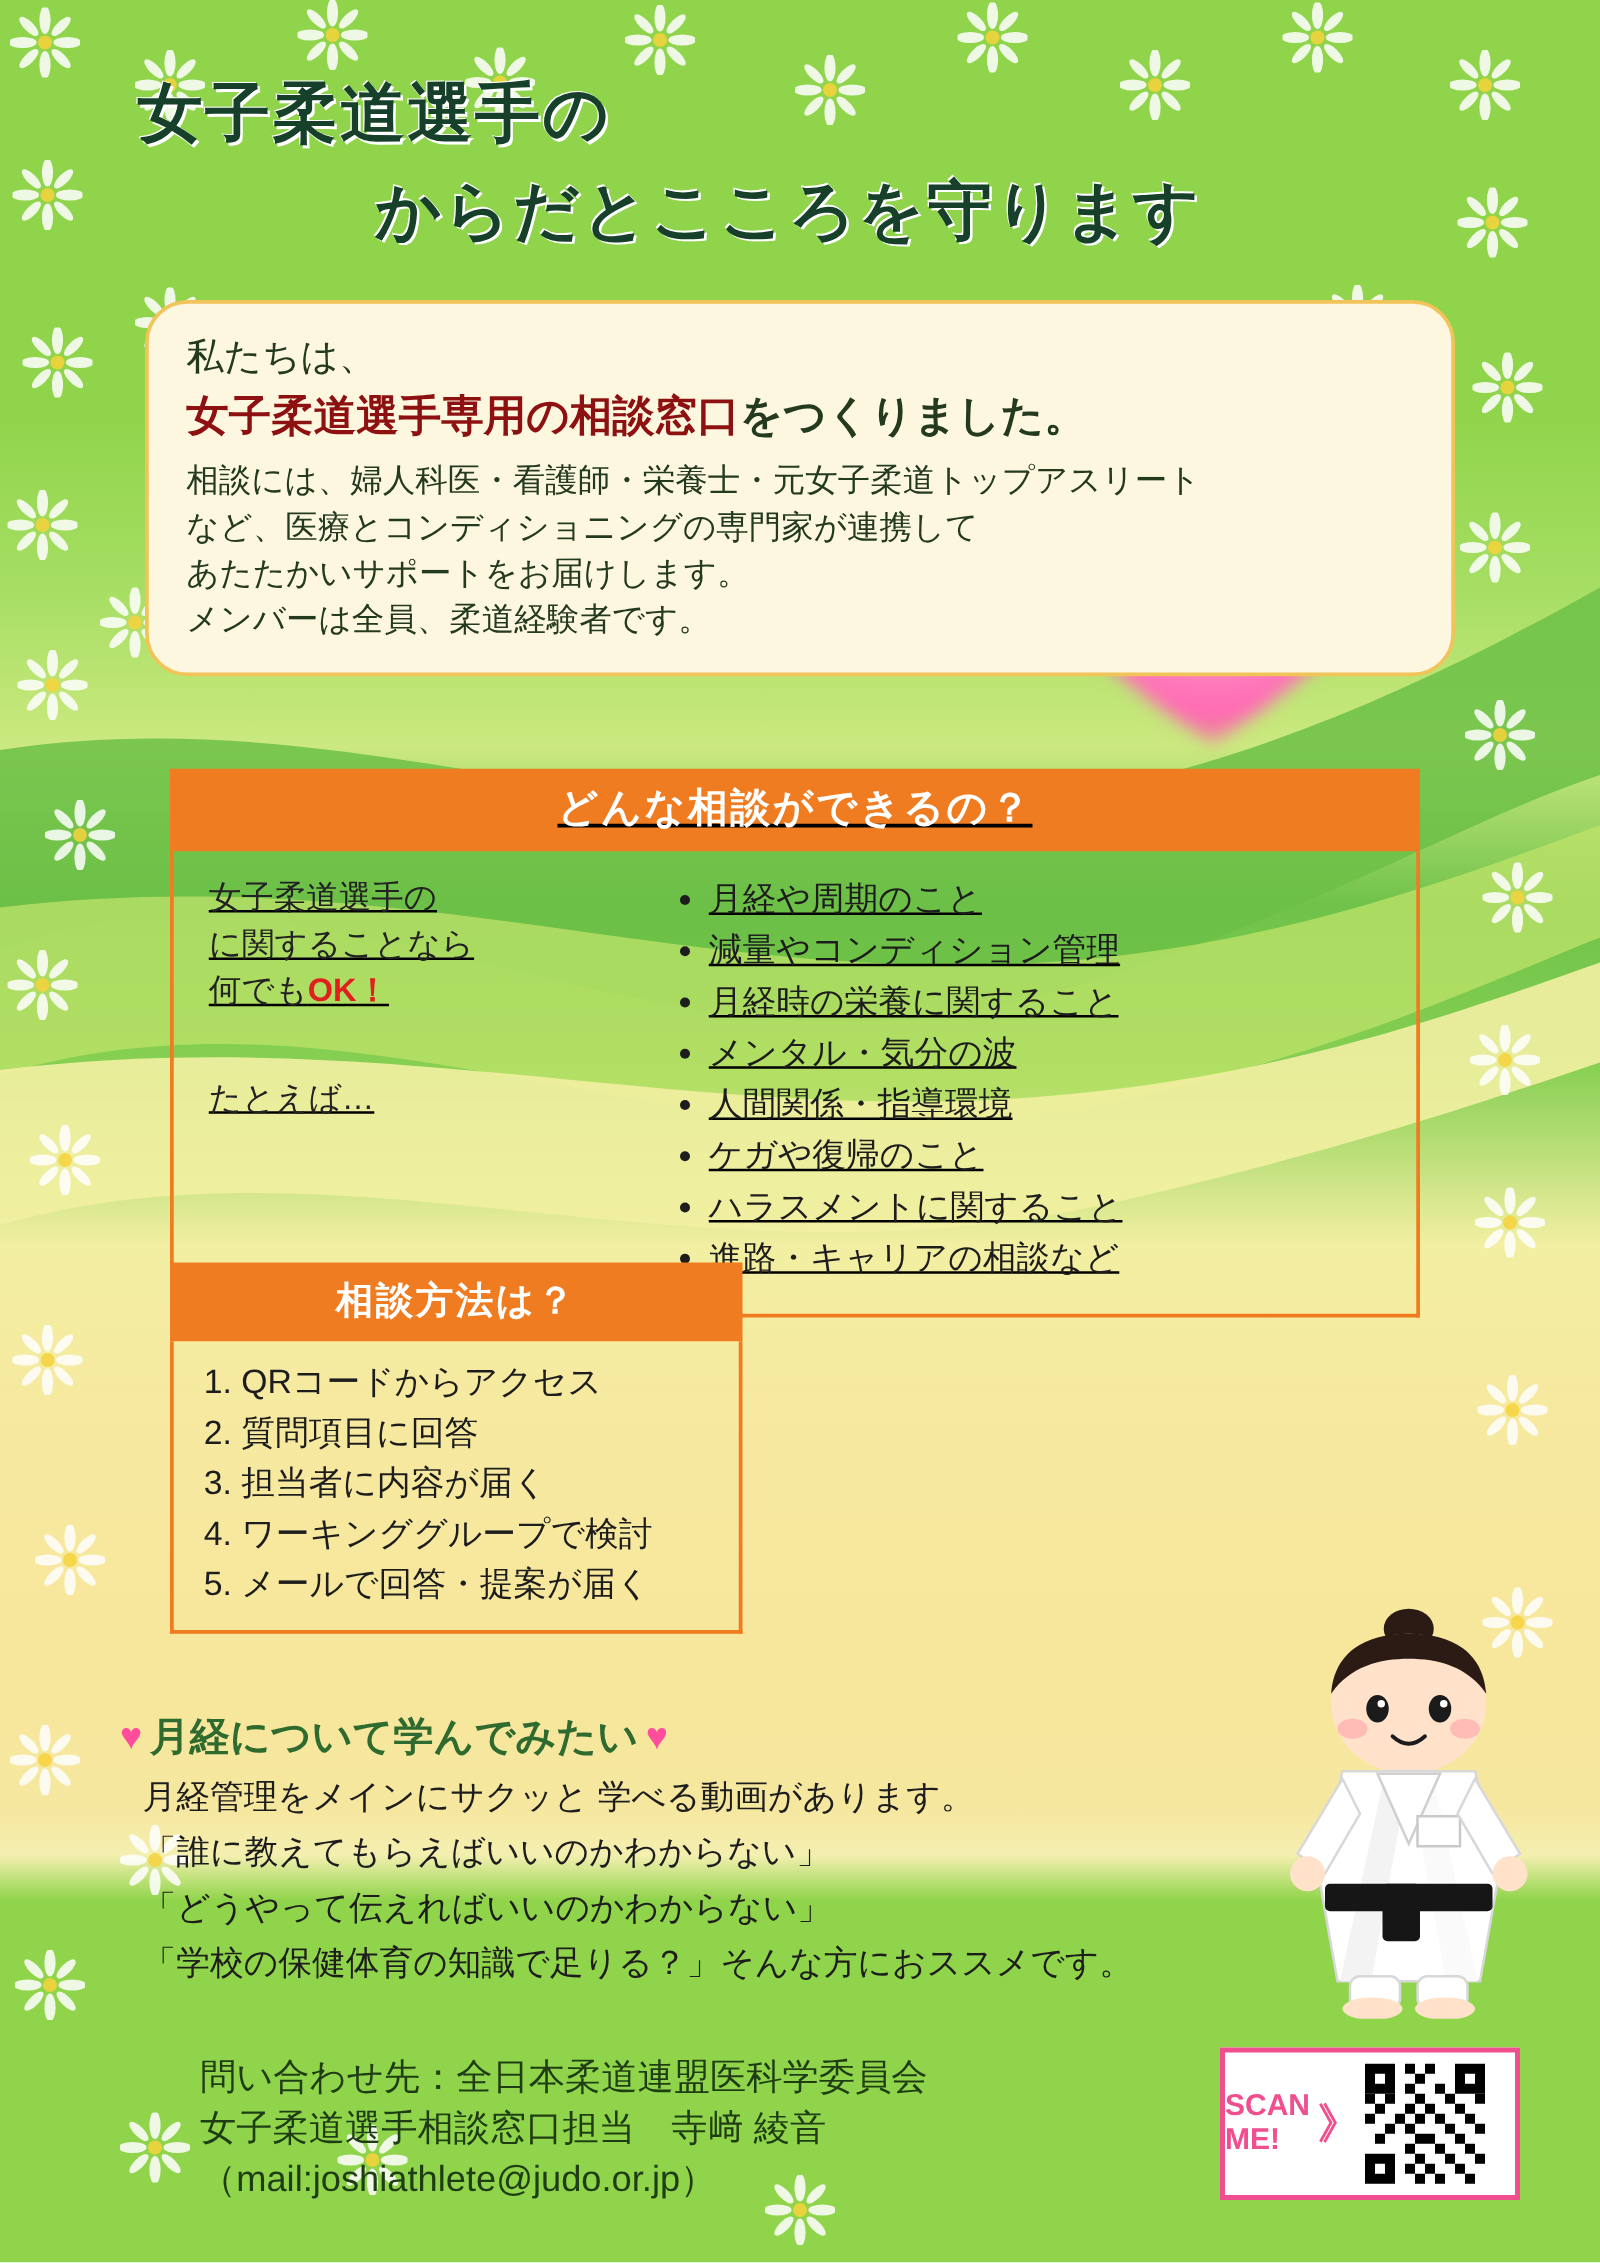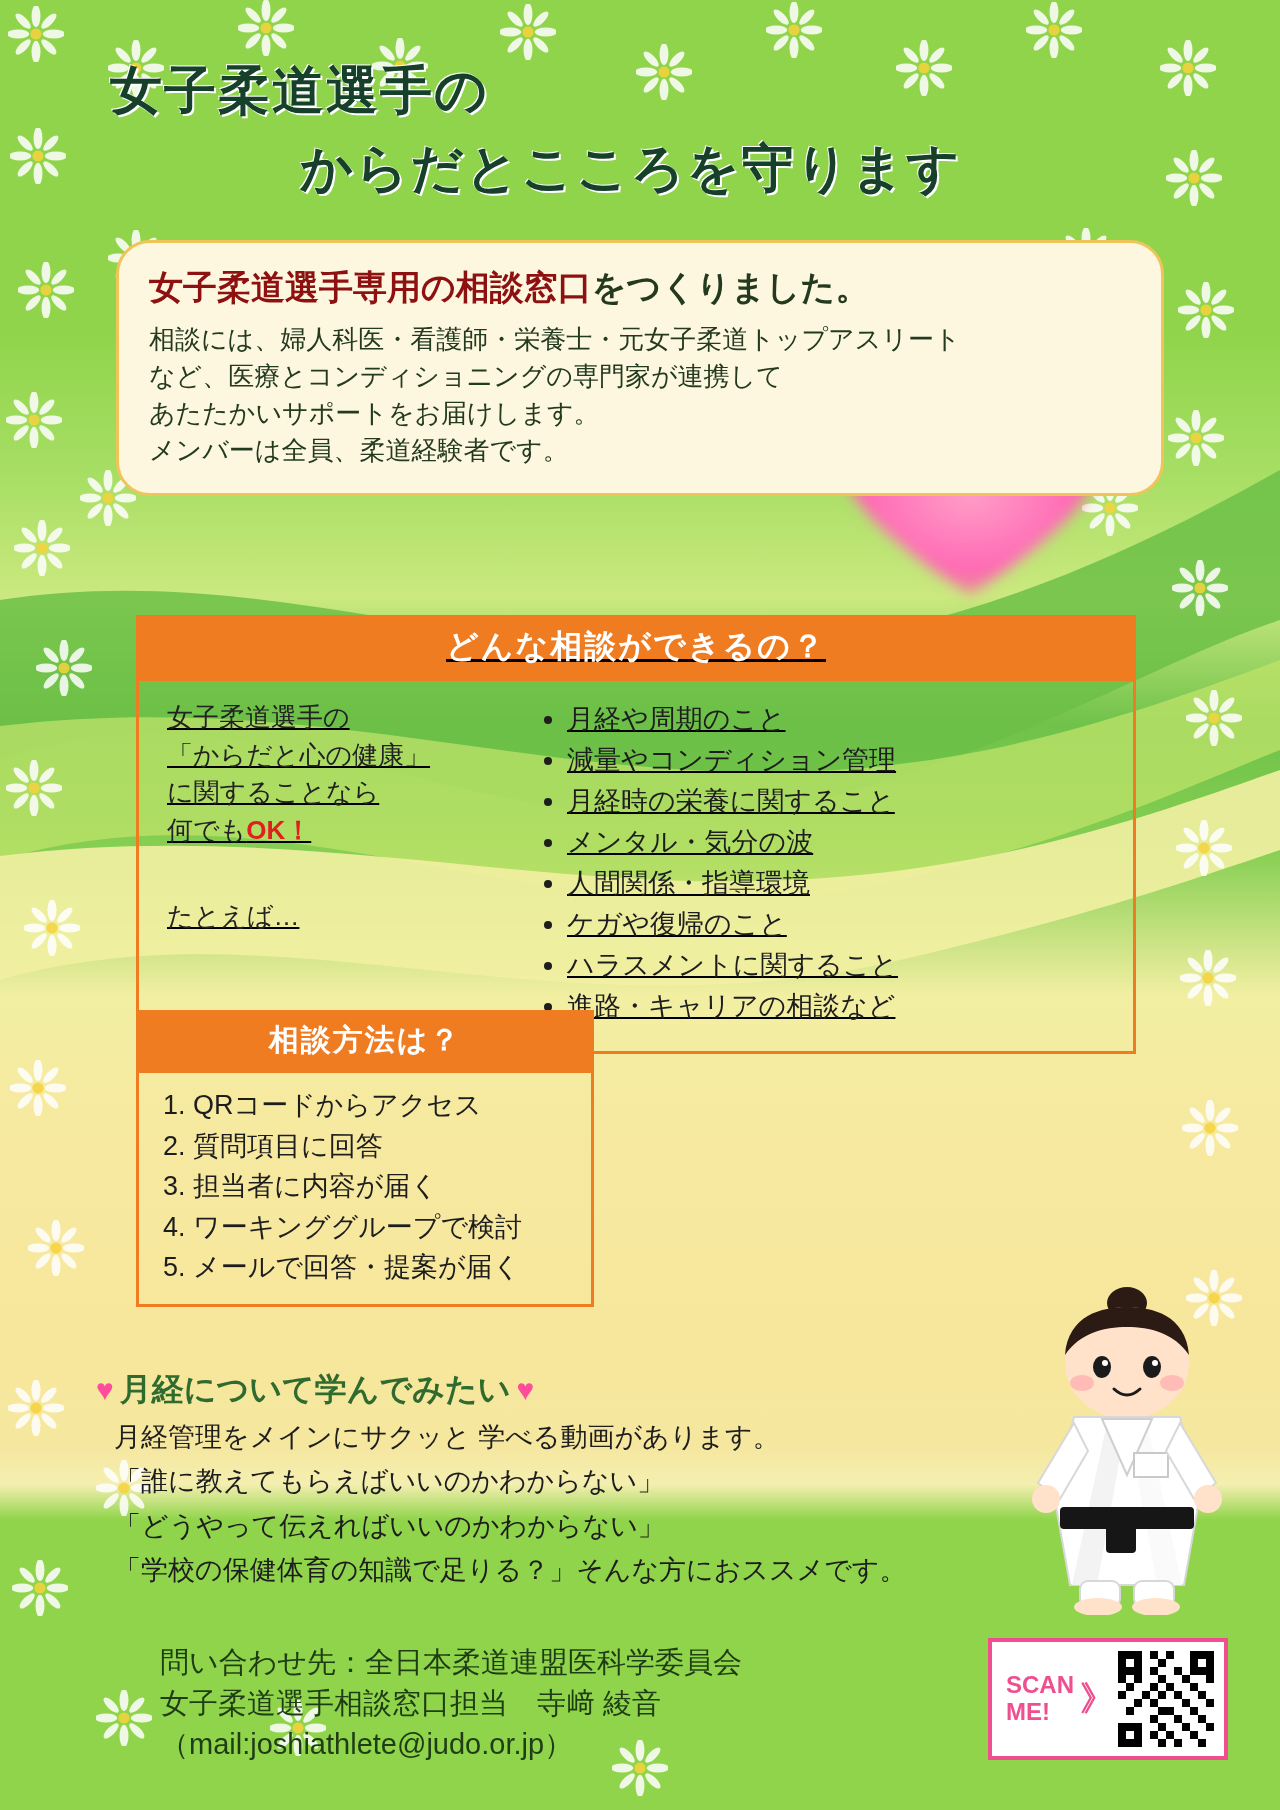--- a/index.html
+++ b/index.html
@@ -274,29 +274,28 @@
   .footer-text {
     position: absolute;
     left: 160px;
     top: 22px;
     font-size: 29px;
     line-height: 1.42;
     color: #1f3d14;
   }
   .scanbox {
     position: absolute;
-    right: 52px;
+    right: 64px;
     top: 18px;
     width: 240px;
     height: 122px;
     background: #ffffff;
     border: 4px solid #ef4f8f;
     display: flex;
     align-items: center;
-    padding-left: 14px;
     box-sizing: border-box;
   }
   .scanbox .scan-label {
     color: #ef4f8f;
     font-weight: bold;
     font-size: 24px;
     line-height: 1.12;
   }
   .chev {
     color: #ef4f8f;
@@ -861,37 +860,37 @@
         </radialGradient>
         <filter id="soft">
             <feGaussianBlur stdDeviation="7"></feGaussianBlur>
           </filter>
       </defs>
       <path filter="url(#soft)" fill="url(#hg)" d="M150,195 C60,135 22,95 22,62 C22,32 46,12 72,12 C100,12 124,32 150,62 C176,32 200,12 228,12 C254,12 278,32 278,62 C278,95 240,135 150,195 Z"></path>
     </svg>
   </div>
 
   <div class="intro">
+    <div class="intro-l1">私たちは、</div>
     <div class="intro-l2">
       <span class="hl">女子柔道選手専用の相談窓口</span><span>をつくりました。</span>
     </div>
     <div class="intro-body">
       <div>相談には、婦人科医・看護師・栄養士・元女子柔道トップアスリート</div>
       <div>など、医療とコンディショニングの専門家が連携して</div>
       <div>あたたかいサポートをお届けします。</div>
       <div>メンバーは全員、柔道経験者です。</div>
     </div>
   </div>
 
   <div class="box-consult">
     <div class="band">どんな相談ができるの？</div>
     <div class="consult-body">
       <div class="consult-left">
         <div>女子柔道選手の</div>
-        <div>「からだと心の健康」</div>
         <div>に関することなら</div>
         <div>
           <span>何でも</span><span class="ok">OK！</span>
         </div>
         <div class="ex">たとえば…</div>
       </div>
       <div class="consult-right">
         <ul>
           <li>月経や周期のこと</li>
           <li>減量やコンディション管理</li>

